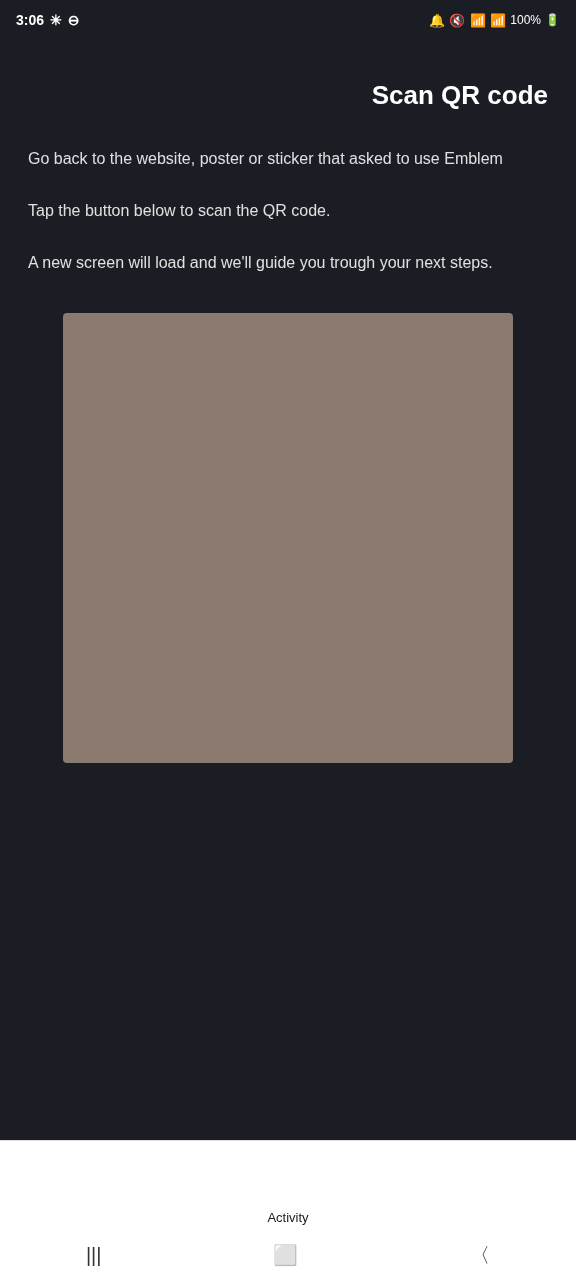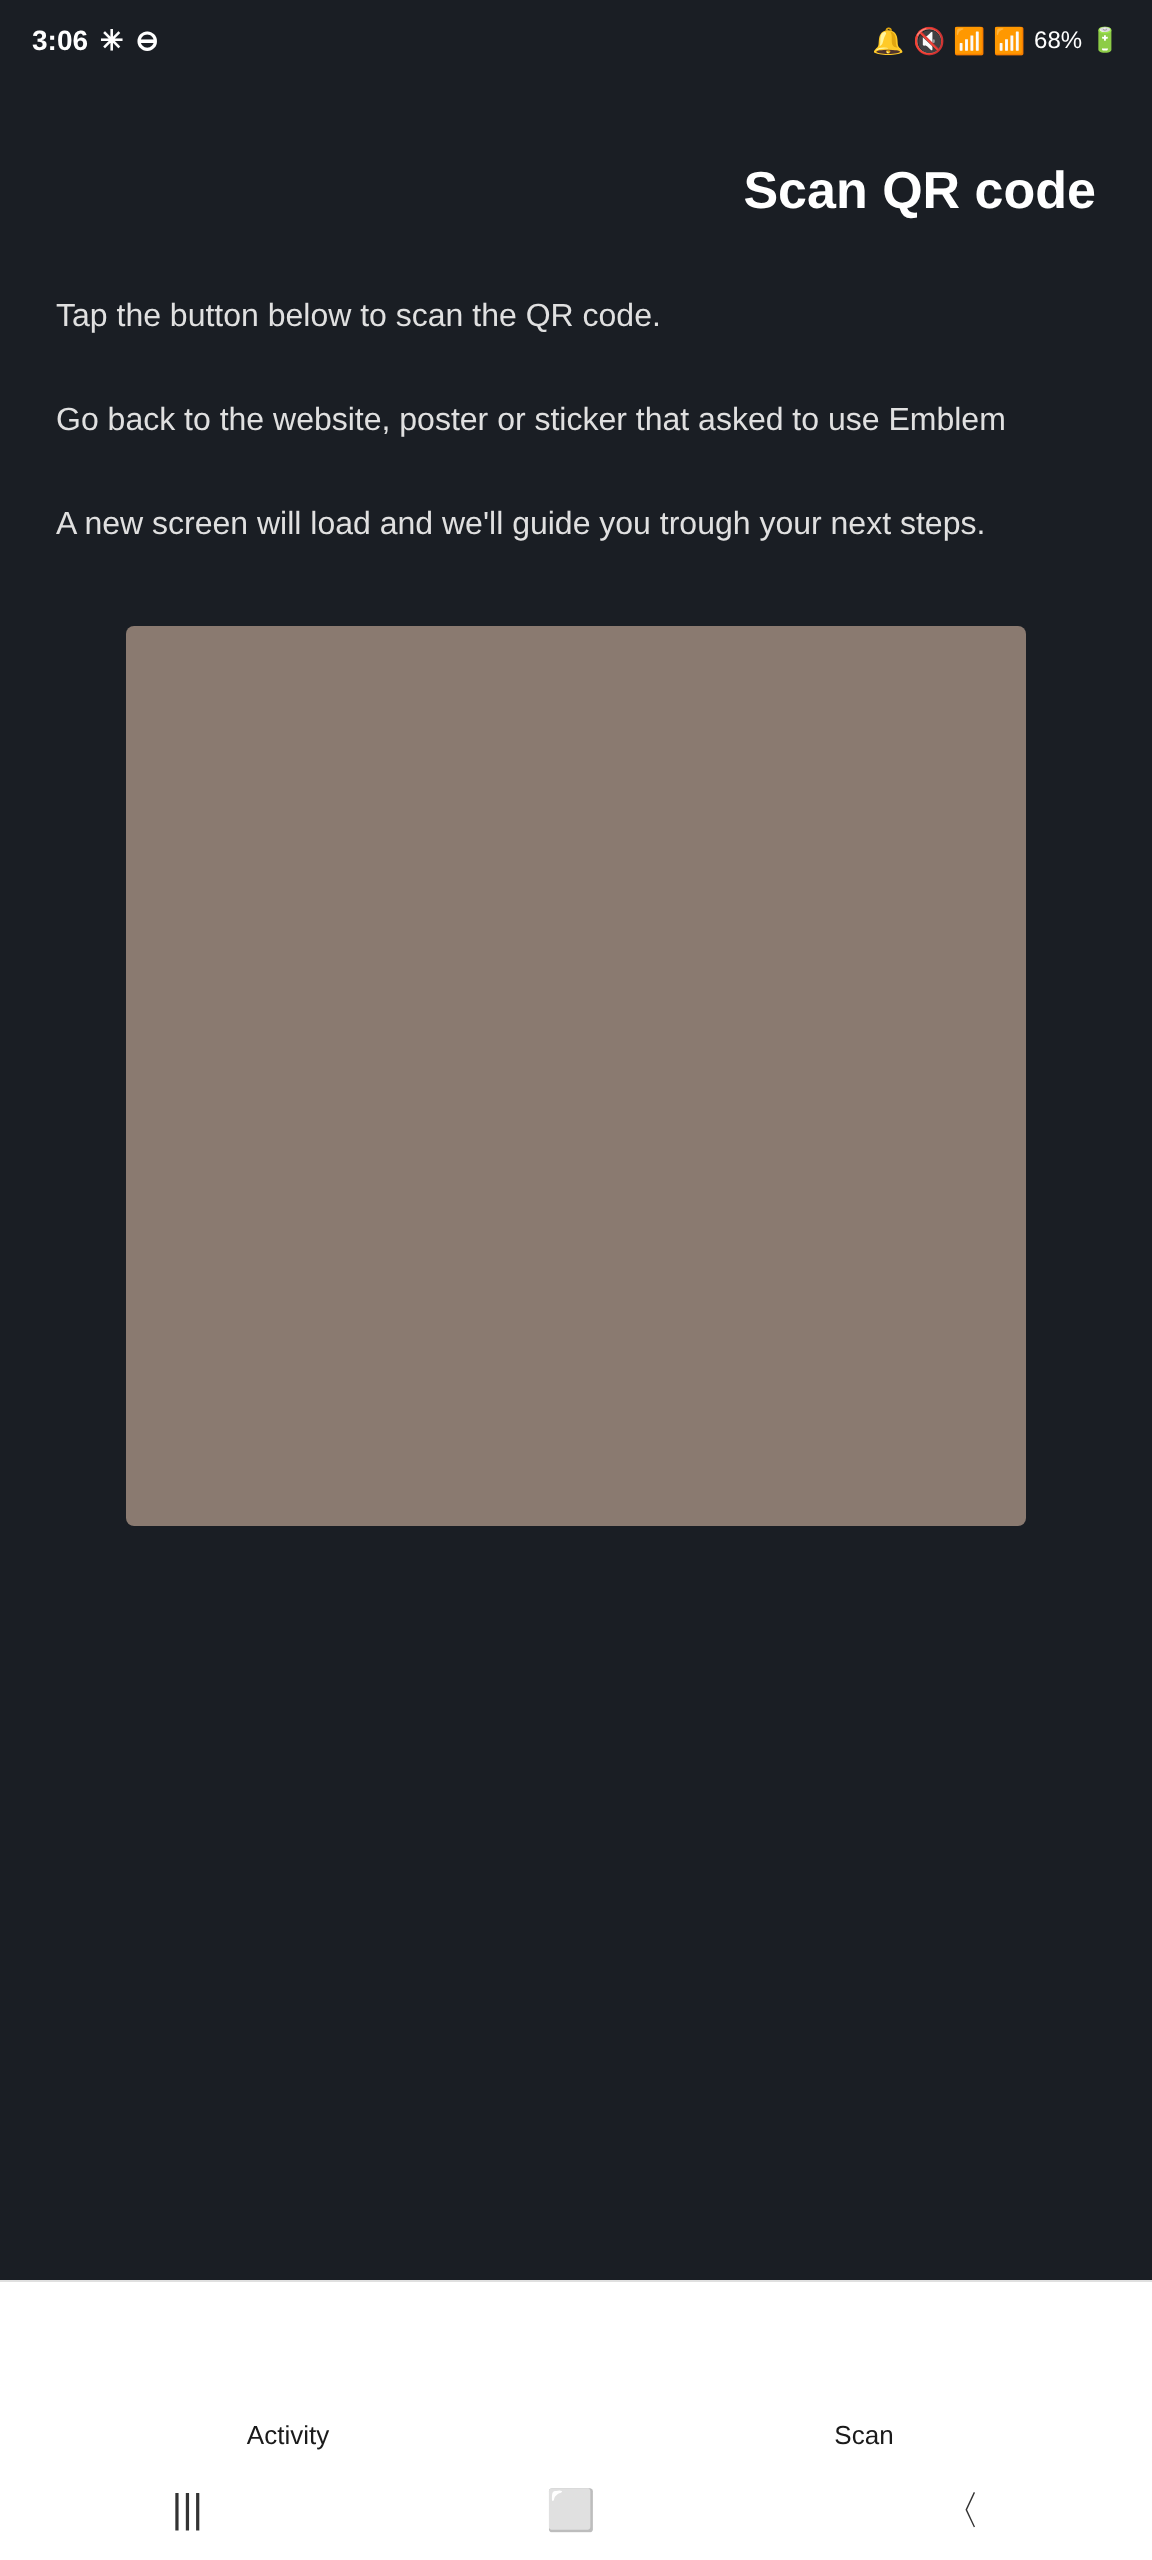--- a/index.html
+++ b/index.html
@@ -129,53 +129,45 @@
   <div class="status-left">
     <span>3:06</span>
     <span>✳</span>
     <span>⊖</span>
   </div>
   <div class="status-right">
     <span class="status-icon">🔔</span>
     <span class="status-icon">🔇</span>
     <span class="status-icon">📶</span>
     <span class="status-icon">📶</span>
-    <span>68%</span>
+    <span>100%</span>
     <span style="color:#4caf50;">🔋</span>
   </div>
 </div>
 
 <div class="main-content">
   <h1 class="page-title">Scan QR code</h1>
 
+  <p class="instruction-text">Go back to the website, poster or sticker that asked to use Emblem</p>
   <p class="instruction-text">Tap the button below to scan the QR code.</p>
-  <p class="instruction-text">Go back to the website, poster or sticker that asked to use Emblem</p>
   <p class="instruction-text">A new screen will load and we'll guide you trough your next steps.</p>
 
   <div class="camera-placeholder"></div>
 </div>
 
 <div class="bottom-nav">
   <div class="nav-item">
     <span class="nav-icon">
       <svg viewBox="0 0 24 24" xmlns="http://www.w3.org/2000/svg">
         <path d="M10 20v-6h4v6h5v-8h3L12 3 2 12h3v8z"></path>
       </svg>
     </span>
     <span class="nav-label">Activity</span>
   </div>
 
-  <div class="nav-item">
-    <span class="nav-icon">
-      <svg viewBox="0 0 24 24" xmlns="http://www.w3.org/2000/svg">
-        <path d="M3 3h8v8H3zm2 2v4h4V5zm8-2h8v8h-8zm2 2v4h4V5zM3 13h8v8H3zm2 2v4h4v-4zm8-2h8v8h-8zm2 2v4h4v-4z"></path>
-      </svg>
-    </span>
-    <span class="nav-label">Scan</span>
-  </div>
 
 </div>
 
 <div class="system-nav">
   <span class="sys-btn">|||</span>
   <span class="sys-btn">⬜</span>
   <span class="sys-btn">〈</span>
 </div>
 
 </body></html>

